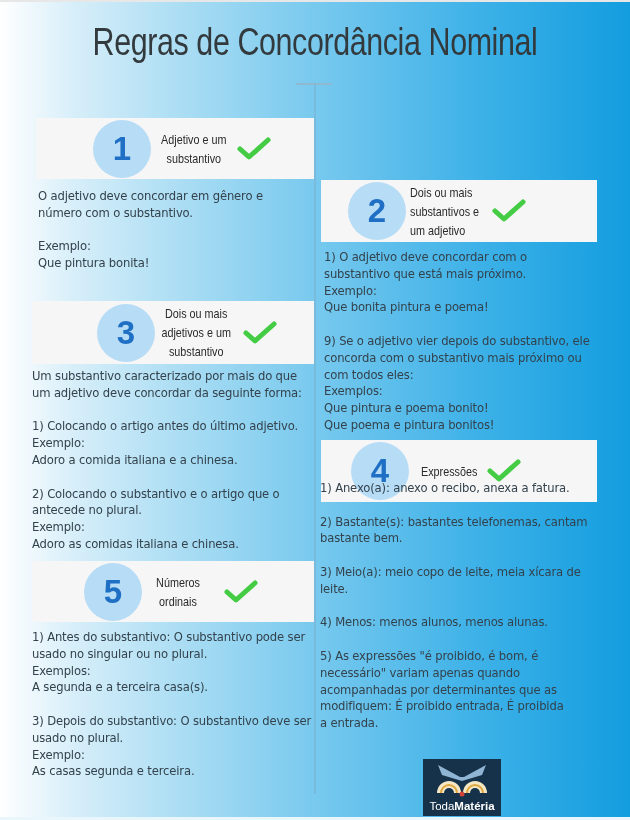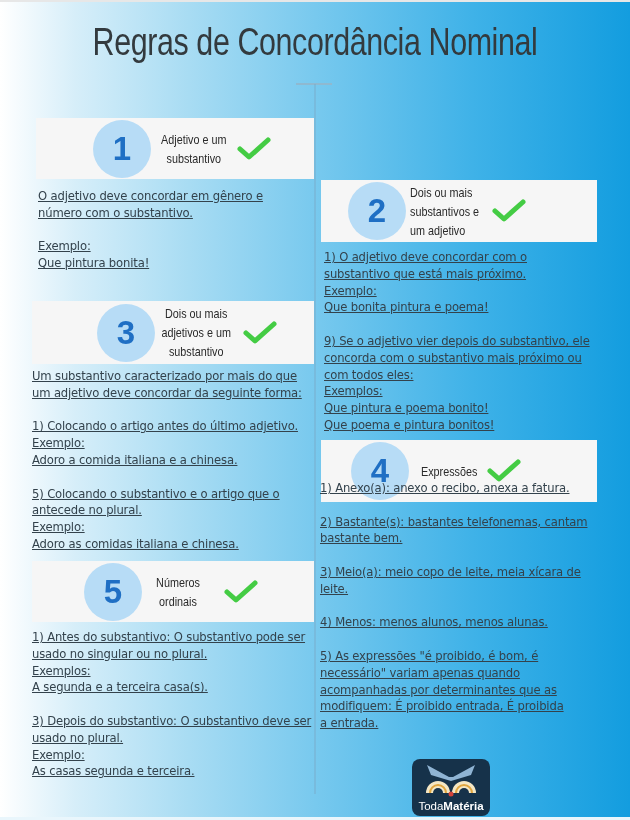--- a/index.html
+++ b/index.html
@@ -59,26 +59,25 @@
     width: 34px; height: 26px; flex-shrink: 0;
   }
   .text {
     position: absolute;
     font-family: "DejaVu Sans", sans-serif;
     font-size: 11.6px;
     line-height: 16.8px;
     color: #33424c;
     white-space: pre-line;
     letter-spacing: -0.15px;
-    text-decoration: underline;
   }
   .logo {
-    position: absolute; left: 412px; top: 757px; width: 78px; height: 57px;
+    position: absolute; left: 423px; top: 757px; width: 78px; height: 57px;
     background: #16324a;
-    display: flex; flex-direction: column; align-items: center; border-radius: 8px;
+    display: flex; flex-direction: column; align-items: center;
   }
   .logo-text {
     font-family: "Liberation Sans", sans-serif;
     font-size: 11.5px; color: #ffffff; margin-top: 1px;
     white-space: nowrap;
   }
   .logo-text b { font-weight: bold; }
 </style>
 </head>
 <body>
@@ -137,21 +136,21 @@
       <polyline points="3,13 12,21 31,4" fill="none" stroke="#44cc44" stroke-width="5" stroke-linejoin="round" stroke-linecap="round"></polyline>
     </svg>
 </div>
 <div class="text" style="left:32px; top:366px; width:282px;">Um substantivo caracterizado por mais do que
 um adjetivo deve concordar da seguinte forma:
 
 1) Colocando o artigo antes do último adjetivo.
 Exemplo:
 Adoro a comida italiana e a chinesa.
 
-5) Colocando o substantivo e o artigo que o
+2) Colocando o substantivo e o artigo que o
 antecede no plural.
 Exemplo:
 Adoro as comidas italiana e chinesa.</div>
 
 <div class="card" style="left:321px; top:438px; width:276px; height:62px; padding-left:30px;">
   <div class="badge">4</div>
   <div class="card-title" style="margin-left:12px; width:70px;">
     <span>Expressões</span>
   </div>
   <svg class="check" viewBox="0 0 34 26" style="margin-left:-4px;">

